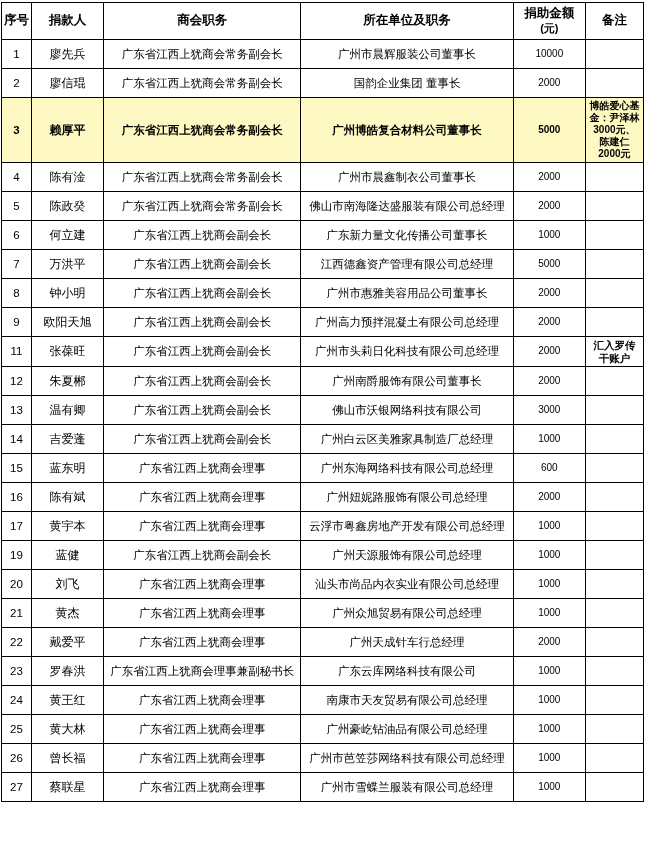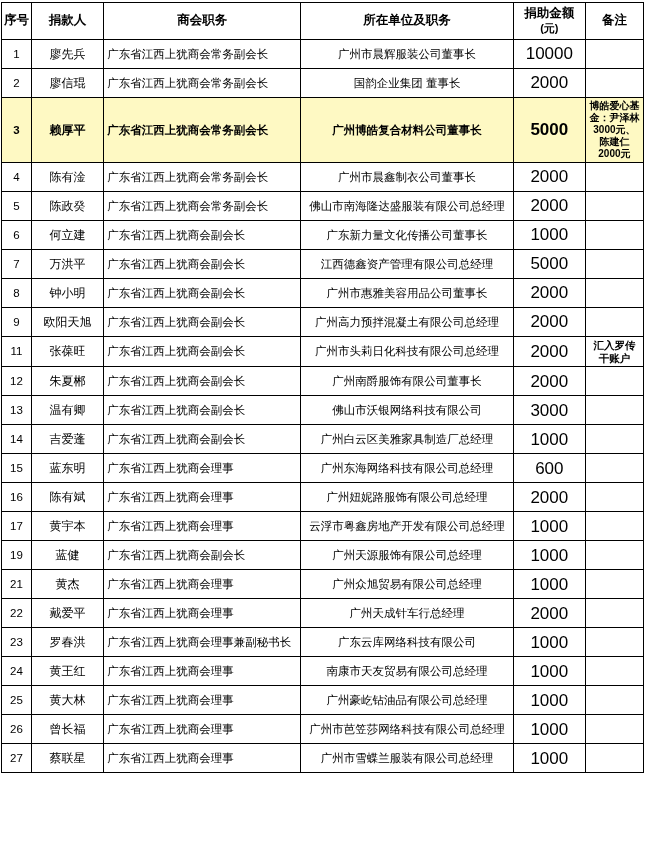--- a/index.html
+++ b/index.html
@@ -44,23 +44,23 @@
   .col-idx   { width: 30px; }
   .col-donor { width: 72px; }
   .col-post  { width: 197px; }
   .col-unit  { width: 212px; }
   .col-amt   { width: 72px; }
   .col-note  { width: 58px; }
 
   tbody td { height: 24px; }
   td.idx   { font-size: 11.5px; }
   td.donor { font-size: 12px; }
-  td.post  { font-size: 11.5px; text-align: left; }
+  td.post  { font-size: 11.5px; text-align: center; }
   td.unit  { font-size: 11.5px; text-align: center; }
-  td.amt   { font-size: 17px; margin-left: 12px; }
+  td.amt   { font-size: 10px; margin-left: 12px; }
   td.note  { font-size: 10.5px; line-height: 1.2; font-weight: bold; }
 
   tr.highlight td {
     background: #fef9c3;
     font-weight: bold;
   }
   tr.highlight td.note {
     font-weight: bold;
     font-size: 10px;
   }
@@ -225,20 +225,28 @@
         </tr>
         <tr>
           <td class="idx">19</td>
           <td class="donor">蓝健</td>
           <td class="post">广东省江西上犹商会副会长</td>
           <td class="unit">广州天源服饰有限公司总经理</td>
           <td class="amt">1000</td>
           <td class="note"></td>
         </tr>
         <tr>
+          <td class="idx">20</td>
+          <td class="donor">刘飞</td>
+          <td class="post">广东省江西上犹商会理事</td>
+          <td class="unit">汕头市尚品内衣实业有限公司总经理</td>
+          <td class="amt">1000</td>
+          <td class="note"></td>
+        </tr>
+        <tr>
           <td class="idx">21</td>
           <td class="donor">黄杰</td>
           <td class="post">广东省江西上犹商会理事</td>
           <td class="unit">广州众旭贸易有限公司总经理</td>
           <td class="amt">1000</td>
           <td class="note"></td>
         </tr>
         <tr>
           <td class="idx">22</td>
           <td class="donor">戴爱平</td>

